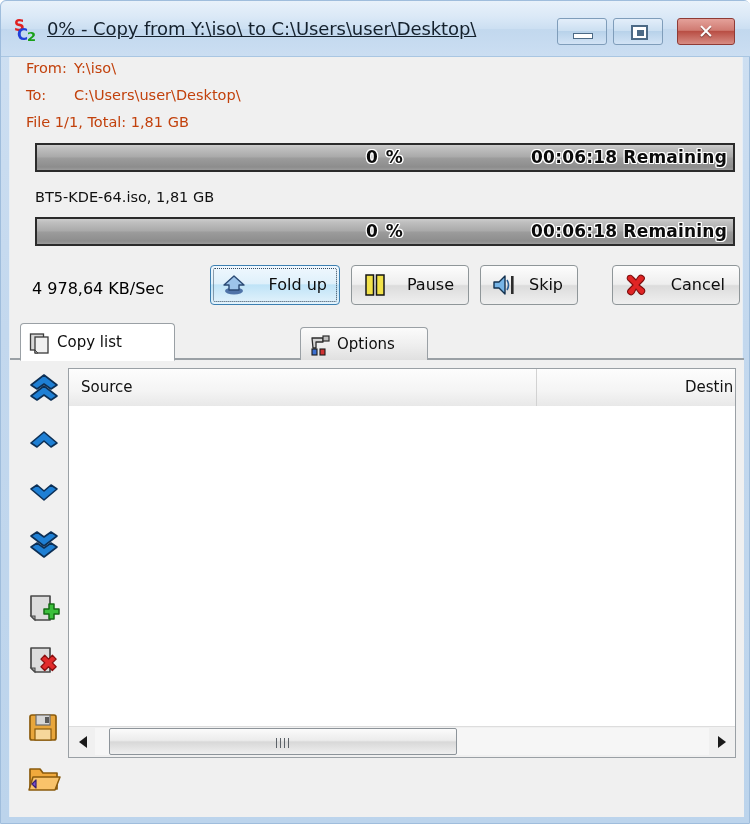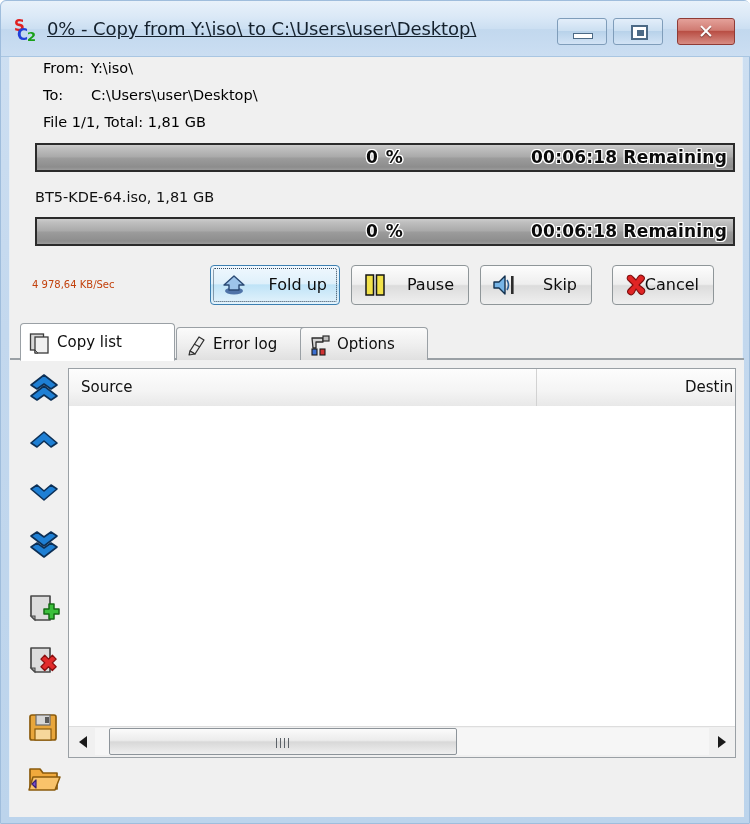--- a/index.html
+++ b/index.html
@@ -127,23 +127,23 @@
   }
 
   
   #info {
     position: absolute;
     left: 0; top: 0;
     width: 100%;
   }
   .info-line {
     position: absolute;
-    left: 33px;
+    left: 16px;
     font-size: 14.5px;
-    color: #000000;
+    color: #c2410c;
     white-space: nowrap;
   }
   #line-from   { top: 3px; }
   #line-to     { top: 30px; }
   #line-file   { top: 57px; }
   .info-label { display: inline-block; }
   #lbl-from { width: 48px; }
   #lbl-to   { width: 48px; }
 
   
@@ -198,22 +198,22 @@
     left: 25px; top: 132px;
     font-size: 14.5px;
     color: #111;
     white-space: nowrap;
   }
 
   
   #speed {
     position: absolute;
     left: 22px; top: 222px;
-    font-size: 10px;
-    color: #c2410c;
+    font-size: 16px;
+    color: #000000;
     white-space: nowrap;
   }
   .actbtn {
     position: absolute;
     top: 208px;
     height: 40px;
     box-sizing: border-box;
     border: 1px solid #8f9699;
     border-radius: 4px;
     background: linear-gradient(to bottom, #fdfdfd 0%, #eeeeee 48%, #dcdcdc 52%, #efefef 100%);
@@ -239,22 +239,22 @@
     background: linear-gradient(to bottom, #f0f8fe 0%, #dff0fb 46%, #bfe3f7 50%, #e4f3fc 100%);
   }
   #btn-fold .focus-ring {
     position: absolute;
     left: 2px; top: 2px; right: 2px; bottom: 2px;
     border: 1px dotted #33475c;
     border-radius: 2px;
   }
   #btn-fold .lbl { right: 12px; }
   #btn-pause  { left: 341px; width: 118px; }
-  #btn-skip   { left: 470px; width: 112px; }
-  #btn-cancel { left: 602px; width: 102px; }
+  #btn-skip   { left: 470px; width: 98px; }
+  #btn-cancel { left: 602px; width: 128px; }
 
   
   #tabstrip {
     position: absolute;
     left: 0; top: 266px;
     width: 734px;
     height: 38px;
   }
   #tab-baseline {
     position: absolute;
@@ -526,30 +526,20 @@
         <div class="tico">
           <svg width="24" height="22" viewBox="0 0 24 22">
             <rect x="1.5" y="2" width="13" height="16" fill="#d8d8d8" stroke="#3a3a3a" stroke-width="1.3"></rect>
             <rect x="6" y="5" width="13" height="16" fill="#f0f0f0" stroke="#3a3a3a" stroke-width="1.3"></rect>
             <path d="M6 18 L9 21 L6 21 Z" fill="#b6b6b6" stroke="#3a3a3a" stroke-width="0.9"></path>
           </svg>
         </div>
         <div class="tlbl">Copy list</div>
       </div>
 
-      <div class="tab" id="tab-errorlog">
-        <div class="tico">
-          <svg width="24" height="22" viewBox="0 0 24 22">
-            <path d="M5 17 L14 3 L19 6 L10 20 Z" fill="#ededed" stroke="#303030" stroke-width="1.3" stroke-linejoin="round"></path>
-            <path d="M9 10 L15 13" stroke="#303030" stroke-width="1.1"></path>
-            <path d="M5 17 L4 21 L10 20 Z" fill="#cfcfcf" stroke="#303030" stroke-width="1.1" stroke-linejoin="round"></path>
-          </svg>
-        </div>
-        <div class="tlbl">Error log</div>
-      </div>
 
       <div class="tab" id="tab-options">
         <div class="tico">
           <svg width="24" height="22" viewBox="0 0 24 22">
             <path d="M3 4 L14 4 L14 8 L7 8 L7 14 L4 14 Z" fill="#d5d5d5" stroke="#2c2c2c" stroke-width="1.3" stroke-linejoin="round"></path>
             <rect x="14" y="2" width="6" height="5" fill="#bfbfbf" stroke="#2c2c2c" stroke-width="1.2"></rect>
             <rect x="3" y="15" width="5" height="6" fill="#3b6fd0" stroke="#1a1a1a" stroke-width="1.1"></rect>
             <rect x="11" y="15" width="5" height="6" fill="#d03232" stroke="#1a1a1a" stroke-width="1.1"></rect>
           </svg>
         </div>

